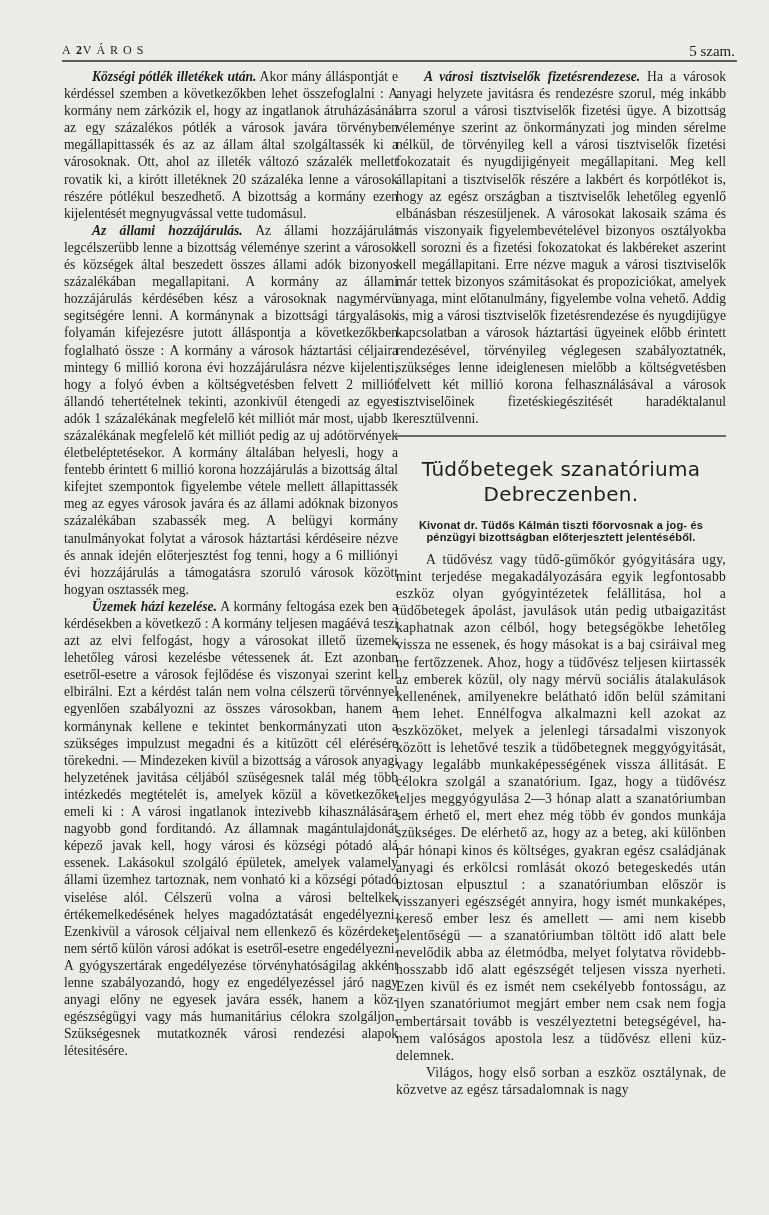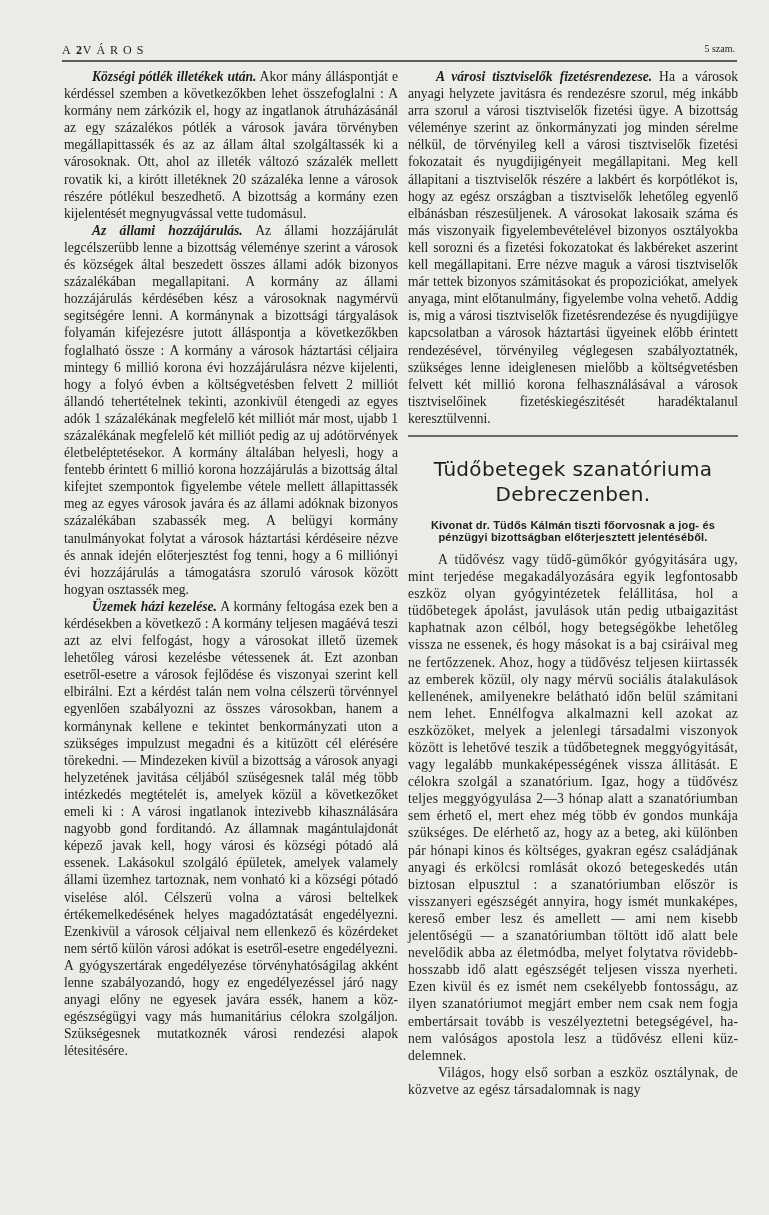--- a/index.html
+++ b/index.html
@@ -9,32 +9,32 @@
       color: #1d1d1d;
       font-family: "Liberation Serif", "DejaVu Serif", serif;
     }
     .page { position: relative; width: 769px; height: 1215px; }
     .running-head {
       position: absolute; left: 62px; top: 38px; width: 675px; height: 20px;
       font-size: 12px;
     }
     .rh-left { position: absolute; left: 14px; top: 5px; font-weight: bold; }
     .rh-center { position: absolute; left: 0; right: 16px; top: 5px; letter-spacing: 5px; }
-    .rh-right { position: absolute; right: 2px; top: 5px; font-size: 10px; text-align: right; }
+    .rh-right { position: absolute; right: 2px; top: 5px; font-size: 15px; text-align: right; }
     .head-rule {
       position: absolute; left: 62px; top: 60px; width: 675px; height: 0;
       border-top: 2px solid #5c5c5c;
     }
     .col {
       position: absolute; top: 68px;
       font-size: 13.6px; line-height: 17.1px;
       text-align: justify; hyphens: manual;
     }
     .col-left { left: 64px; width: 334px; }
-    .col-right { left: 408px; width: 330px; }
+    .col-right { left: 396px; width: 330px; }
     .col p { margin: 0; text-indent: 28px; }
     .sub {
       font-weight: bold; font-style: italic;
     }
     .sep {
       margin: 8px 0 20px 0; border-top: 2px solid #6a6a6a; position: relative;
     }
     .article-title {
       font-family: "DejaVu Sans", "Liberation Sans", sans-serif;
       font-size: 20px; line-height: 25px; text-align: center; margin: 12px;

